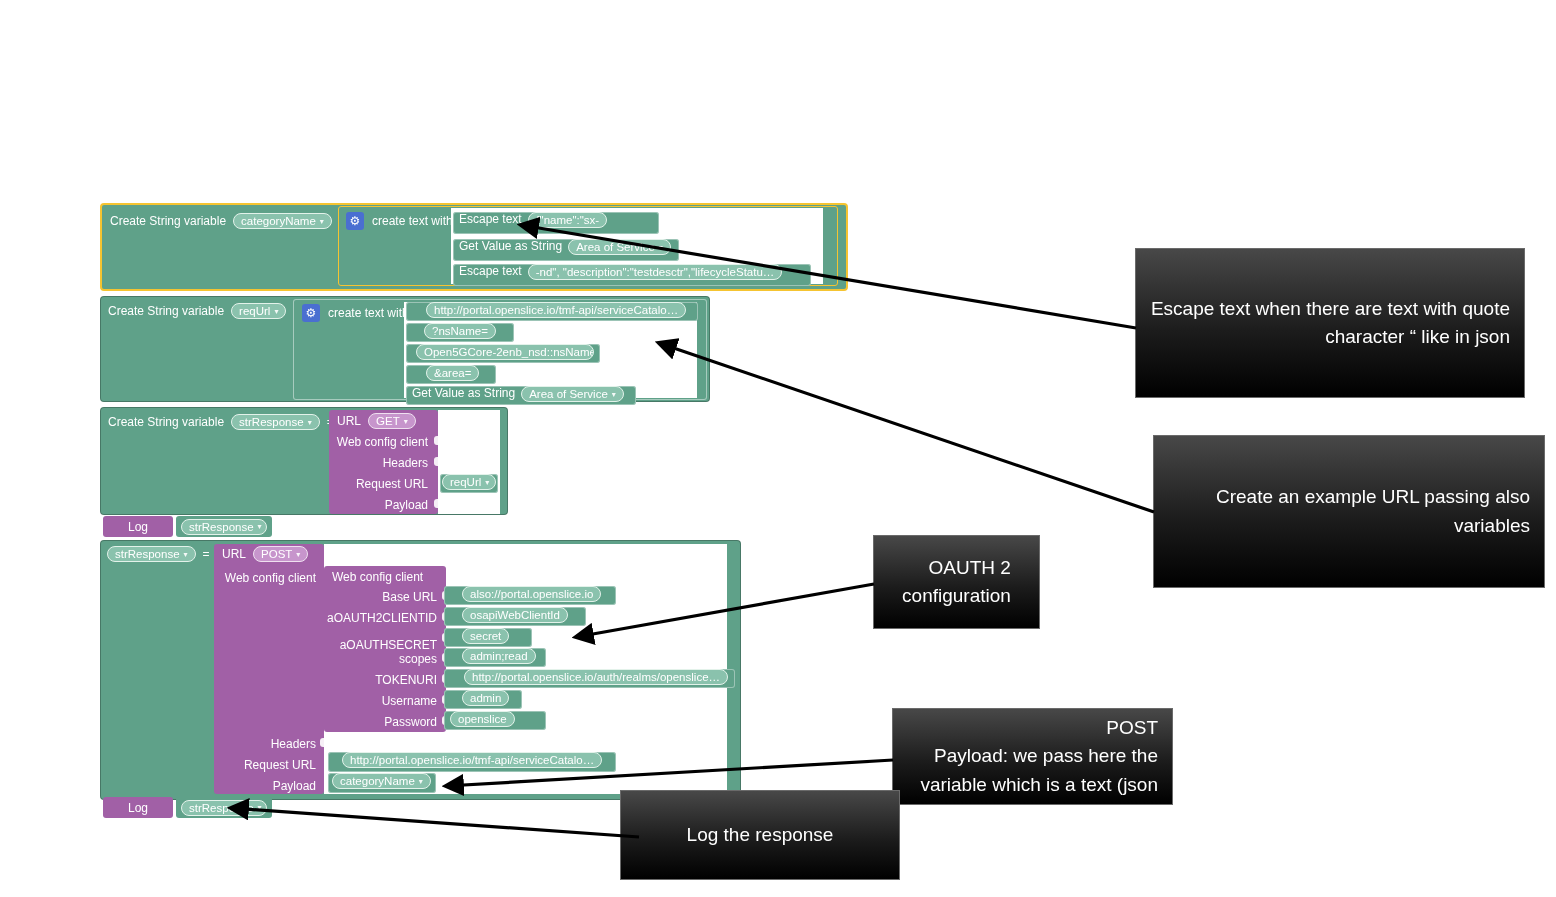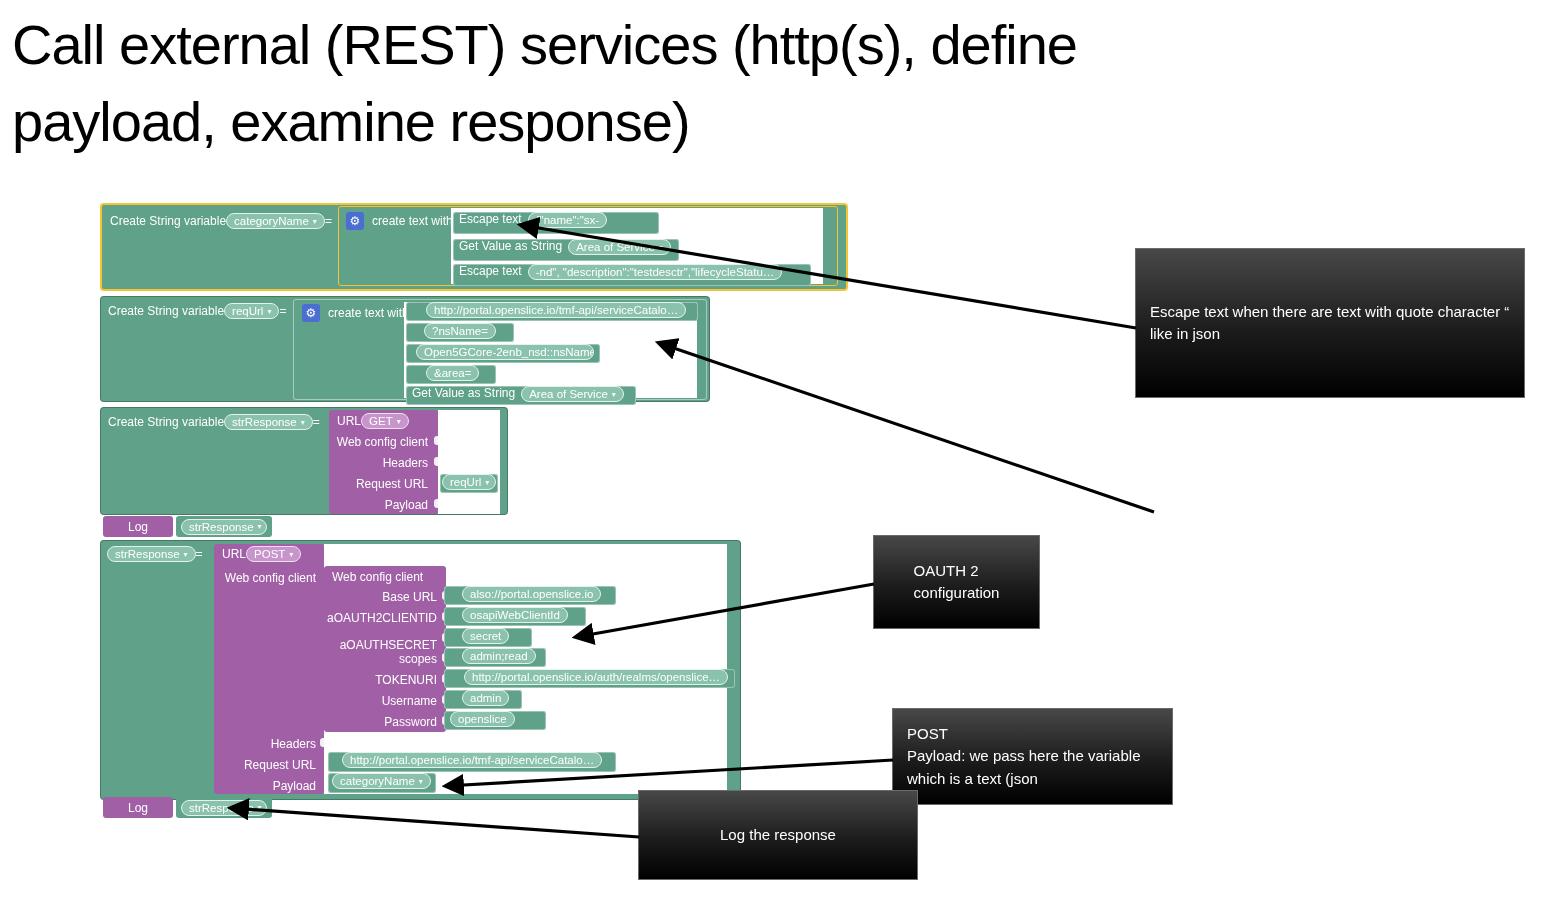--- a/index.html
+++ b/index.html
@@ -6,49 +6,48 @@
   .slide{position:relative;width:1556px;height:897px;background:#fff;overflow:hidden;
          font-family:"Liberation Sans",sans-serif;}
   .title{position:absolute;left:12px;top:6px;width:1280px;font-size:56px;line-height:1.38;
          font-weight:300;color:#000;letter-spacing:-1px;}
   
   .teal{background:#5fa189;}
   .purple{background:#a160a6;}
   .blk{position:absolute;border-radius:4px;box-sizing:border-box;}
   .sub{position:absolute;border-radius:3px;box-sizing:border-box;border:1px solid rgba(255,255,255,.45);}
   .white{position:absolute;background:#fff;}
-  .head{position:absolute;display:flex;align-items:center;}
+  .head{position:absolute;display:flex;align-items:center;gap:7px;}
   .lbl{font-size:12px;color:#fff;white-space:nowrap;}
   .row{position:absolute;background:#5fa189;box-shadow:inset 0 0 0 1px rgba(255,255,255,.38);
        border-radius:3px;display:flex;align-items:flex-start;gap:6px;padding:0 6px;box-sizing:border-box;overflow:hidden;}
   .pill{display:inline-flex;align-items:center;gap:4px;background:#8ac2ad;border:1px solid #e3f2ea;
         border-radius:9px;padding:0 7px;height:16px;font-size:11.5px;color:#fff;white-space:nowrap;
         overflow:hidden;box-sizing:border-box;max-width:100%;}
   .ppill{background:#c795cc;border-color:#efe0f0;}
   .dd{font-size:8px;opacity:.9;}
   .gear{position:absolute;width:18px;height:18px;background:#4a6fd1;border-radius:3px;color:#fff;
         display:flex;align-items:center;justify-content:center;font-size:12px;line-height:1;}
   .plbl{position:absolute;text-align:right;font-size:12px;color:#fff;white-space:nowrap;}
   .sock{position:absolute;width:5px;height:9px;background:#fff;border-radius:3px 0 0 3px;opacity:.9;}
   .logrow{position:absolute;display:flex;gap:3px;align-items:stretch;}
   .logtag{background:#a160a6;border-radius:3px;display:flex;align-items:center;padding:0 25px;height:21px;}
   .logval{background:#5fa189;border-radius:3px;display:flex;align-items:center;padding:0 5px;height:21px;width:96px;box-sizing:border-box;}
   
   .callout{position:absolute;background:linear-gradient(180deg,#484848 0%,#1c1c1c 55%,#000 100%);
            border:1px solid #6a6a6a;color:#fff;display:flex;align-items:center;justify-content:center;
-           text-align:left;font-size:15px;line-height:1.5;padding:8px 14px;box-sizing:border-box;
+           text-align:right;font-size:19px;line-height:1.5;padding:8px 14px;box-sizing:border-box;
            white-space:pre-line;}
   .arrows{position:absolute;left:0;top:0;pointer-events:none;}
 </style>
 </head>
 <body>
 
 <div class="slide">
 
-  <div class="title">Call external (REST) services (http(s), define payload, examine response)</div>
 
   <div class="blk teal" style="left:100px;top:203px;width:748px;height:88px;border:2.5px solid #f5c431;">
     <div class="head" style="left:8px;top:8px">
       <span class="lbl">Create String variable</span>
       <span class="pill">
           <span>categoryName</span>
           <span class="dd">▾</span>
         </span>
       <span class="lbl">=</span>
     </div>
@@ -237,25 +236,26 @@
       </div>
     <div class="logval">
       <span class="pill">
           <span>strResponse</span>
           <span class="dd">▾</span>
         </span>
     </div>
   </div>
 
   <div class="callout" style="left:1135px;top:248px;width:390px;height:150px">Escape text when there are text with quote character “ like in json</div>
+  <div class="callout" style="left:1153px;top:435px;width:392px;height:153px">Create an example URL passing also variables</div>
   <div class="callout" style="left:873px;top:535px;width:167px;height:94px">OAUTH 2
 configuration</div>
   <div class="callout" style="left:892px;top:708px;width:281px;height:97px">POST
 Payload: we pass here the variable which is a text (json</div>
-  <div class="callout" style="left:638px;top:790px;width:280px;height:90px">Log the response</div>
+  <div class="callout" style="left:620px;top:790px;width:280px;height:90px">Log the response</div>
 
   <svg class="arrows" width="1556" height="897" viewBox="0 0 1556 897">
     <defs>
       <marker id="ah" markerWidth="7" markerHeight="7" refX="5.6" refY="3.5" orient="auto">
         <path d="M0,0 L7,3.5 L0,7 Z" fill="#000"></path>
       </marker>
     </defs>
     <line x1="1136" y1="328" x2="521" y2="225" stroke="#000" stroke-width="3.2" marker-end="url(#ah)"></line>
     <line x1="1154" y1="512" x2="659" y2="343" stroke="#000" stroke-width="3.2" marker-end="url(#ah)"></line>
     <line x1="874" y1="584" x2="576" y2="637" stroke="#000" stroke-width="3.2" marker-end="url(#ah)"></line>

